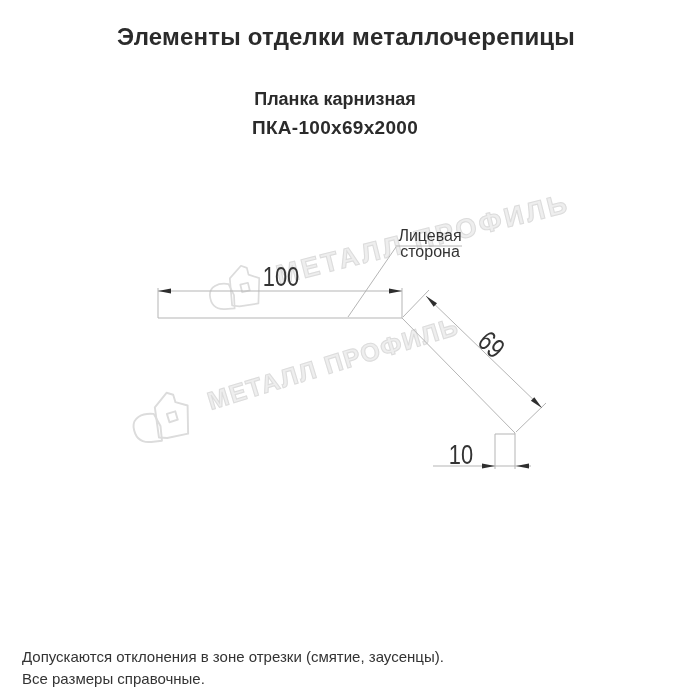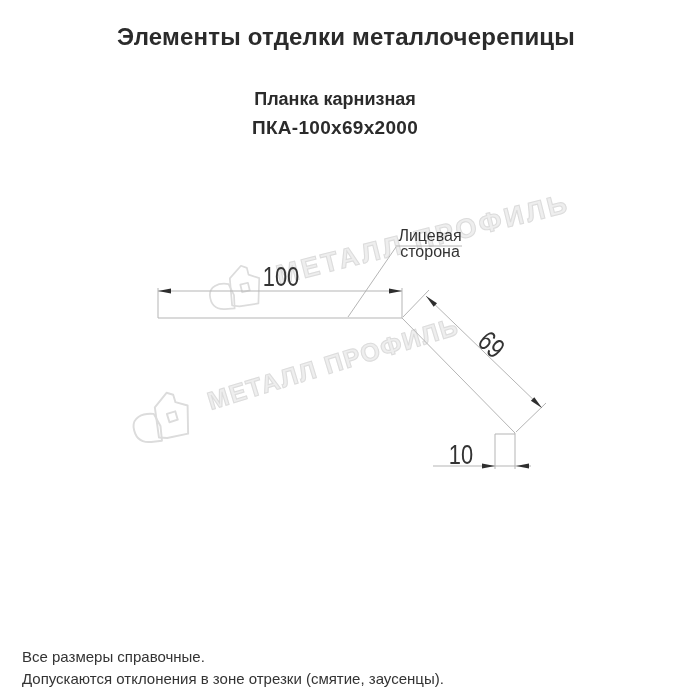--- a/index.html
+++ b/index.html
@@ -122,15 +122,15 @@
   <line x1="396" y1="246" x2="462" y2="246"></line>
   <line x1="396" y1="247" x2="348" y2="317"></line>
 </svg>
 
 <div class="abs dim-label dim-100">100</div>
 <div class="abs dim-label dim-69">69</div>
 <div class="abs dim-label dim-10">10</div>
 <div class="abs face-label">Лицевая сторона</div>
 
 <div class="abs footnotes">
+  <div>Допускаются отклонения в зоне отрезки (смятие, заусенцы).</div>
   <div>Все размеры справочные.</div>
-  <div>Допускаются отклонения в зоне отрезки (смятие, заусенцы).</div>
 </div>
 
 </body></html>

